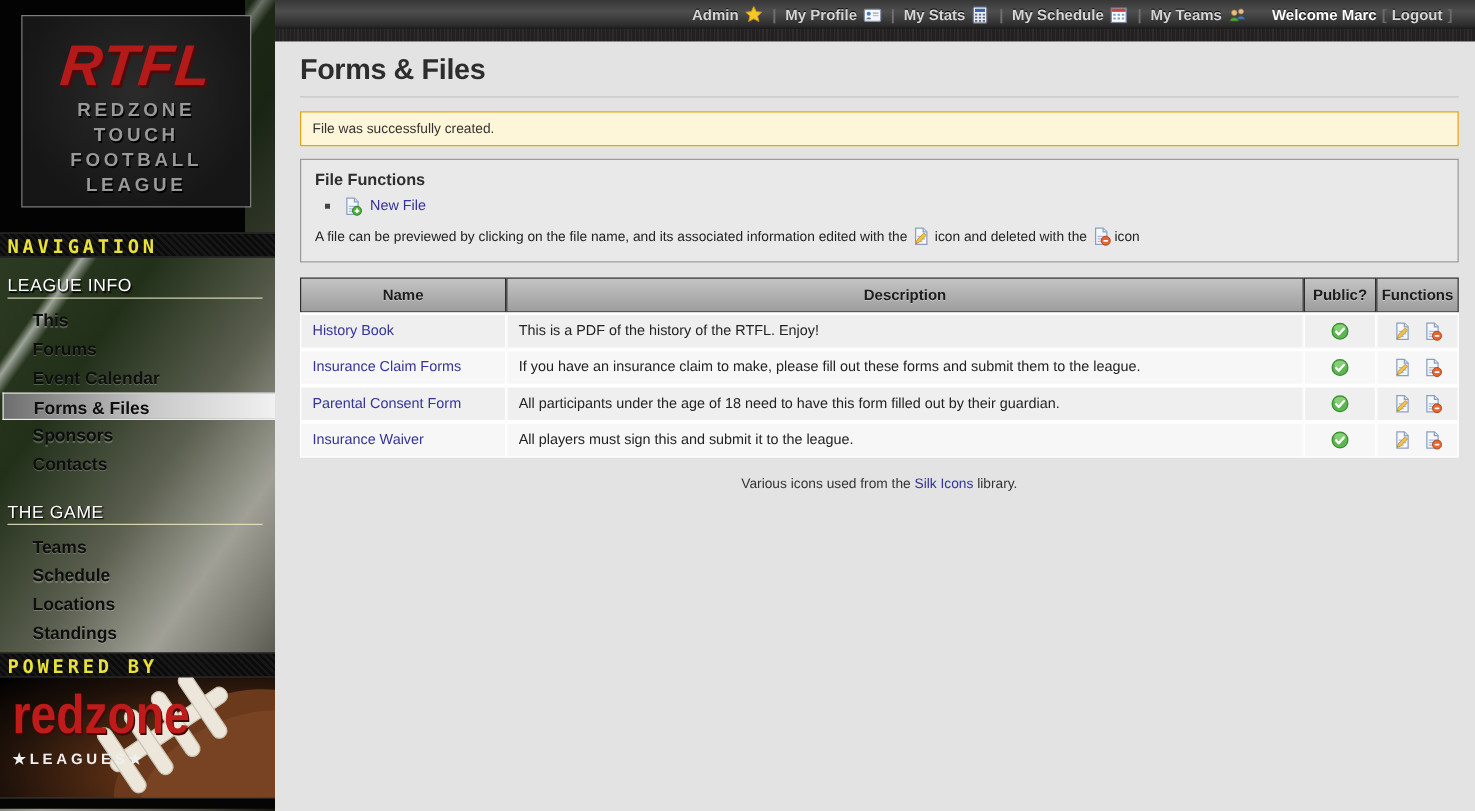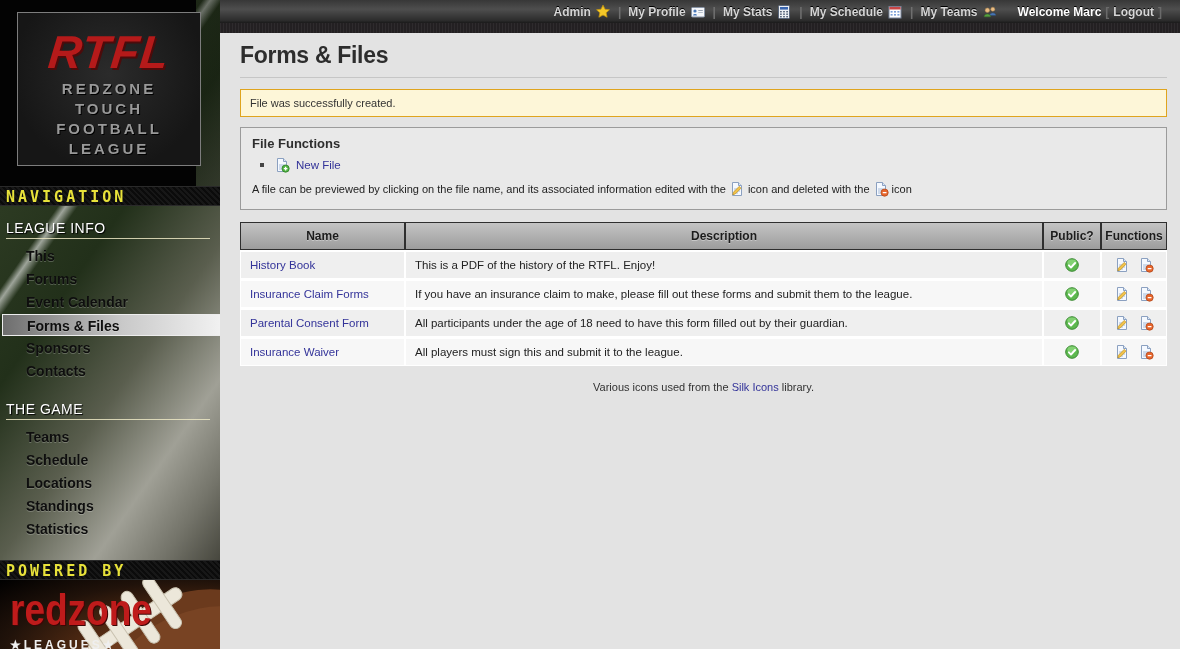--- a/index.html
+++ b/index.html
@@ -28,21 +28,21 @@
   .nav-wrap { position:relative; padding-top:10px; }
   .section-head { margin:4px 10px 6px 6px; padding-bottom:2px; color:#fff; font-weight:normal; font-size:14px;
                   letter-spacing:.5px; text-shadow:1px 1px 1px #000; border-bottom:1px solid rgba(235,230,195,.85); }
   .nav-item { position:relative; height:22px; line-height:22px; padding-left:26px; margin:1px 0;
               font-weight:bold; font-size:14px; color:#0e0e0e; cursor:pointer;
               text-shadow:0 1px 0 rgba(255,255,255,.22); }
   .nav-item.selected { margin-left:2px; padding-left:24px;
               background:linear-gradient(90deg,#6e6e6e,#c9c9c9 55%,#f1f1f1);
               border:1px solid #ededed; border-right:none; }
   .gap14 { height:14px; }
-  .powered-area { position:absolute; left:0; right:0; bottom:0; height:89px; }
+  .powered-area { position:absolute; left:0; right:0; bottom:0; height:127px; }
   .footer-logo { position:relative; height:96px;
                  background:radial-gradient(ellipse at 88% 80%, #7a4423 0%, #5b2f14 35%, #20120a 70%, #000 100%); }
   .fl-text { position:absolute; left:10px; top:8px; z-index:2; }
   .fl-redzone { color:#bf1b1b; font-weight:bold; font-size:37px; line-height:38px; letter-spacing:0;
                 transform:scaleY(1.18); transform-origin:top left; text-shadow:1px 1px 0 #3f0606; }
   .fl-leagues { margin-top:12px; color:#efefef; font-weight:bold; font-size:12px; letter-spacing:3px; }
   .fl-ball { position:absolute; right:0; top:0; z-index:1; }
   .sidebar-bottom { height:9px; background:#050505; border-top:1px solid #2c2c2c; }
 
   

